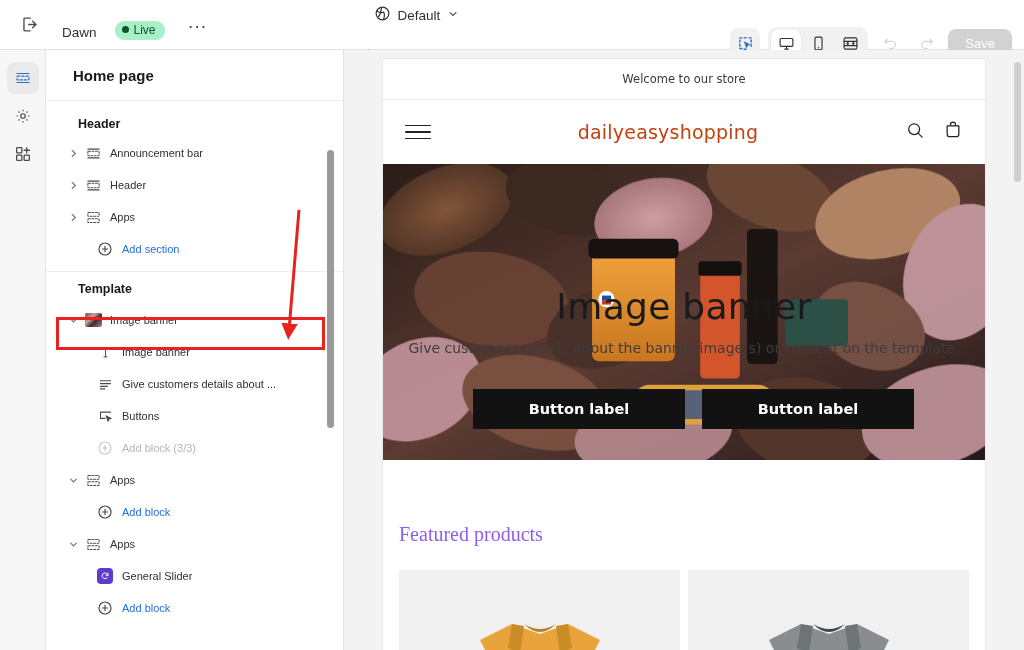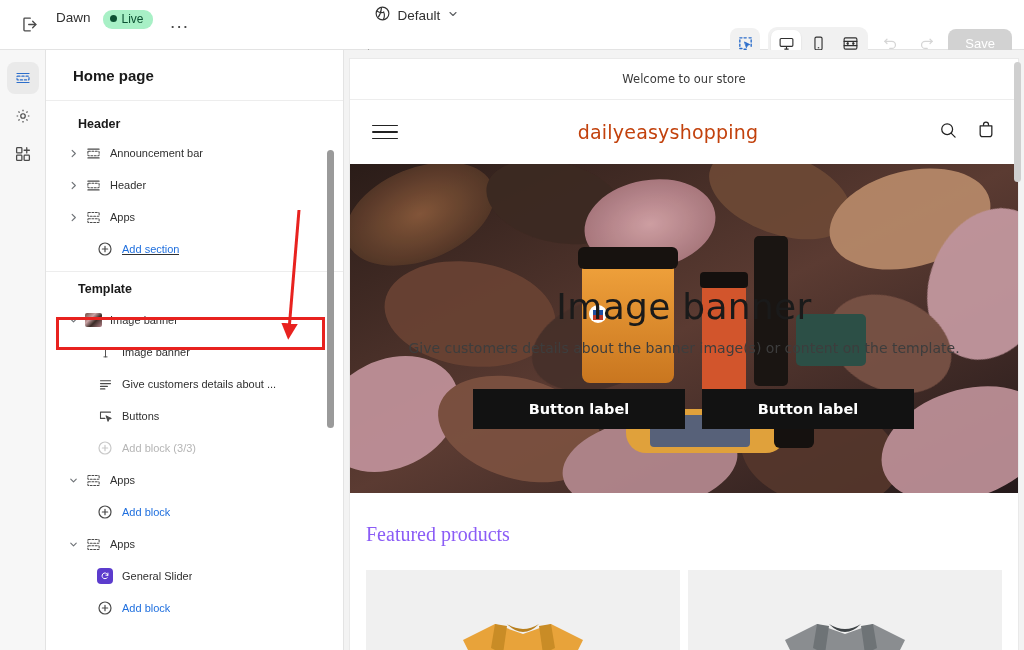--- a/index.html
+++ b/index.html
@@ -8,21 +8,21 @@
     font-family: "Liberation Sans", sans-serif;
     background: #ffffff; overflow: hidden;
   }
   .app { position: relative; width: 1024px; height: 650px; display: flex; flex-direction: column; background:#fff; }
 
   
   .topbar {
     height: 50px; flex: 0 0 50px; display: flex; align-items: center;
     border-bottom: 1px solid #e3e3e3; background: #fff; position: relative;
   }
-  .tb-left { display: flex; align-items: flex-start; gap: 12px; padding-left: 14px; }
+  .tb-left { display: flex; align-items: flex-end; gap: 18px; padding-left: 14px; }
   .icon-btn {
     width: 30px; height: 30px; border-radius: 7px; display: flex;
     align-items: center; justify-content: center; cursor: pointer; color:#4a4a4a;
   }
   .theme-name { font-size: 13.5px; color: #303030; }
   .live-badge {
     display: inline-flex; align-items: center; gap: 5px;
     background: #a8f0c6; color: #0c5132; font-size: 12px;
     padding: 2px 9px 3px 7px; border-radius: 9px; font-weight: 400;
   }
@@ -103,21 +103,21 @@
   }
   .row .chev {
     width: 18px; flex: 0 0 18px; display: flex; align-items: center;
     justify-content: center; color: #6d7175;
   }
   .row .ic {
     width: 22px; flex: 0 0 22px; display: flex; align-items: center;
     justify-content: center; color: #4a4a4a; margin-right: 6px;
   }
   .row.indent1 { padding-left: 48px; }
-  .row.indent-add { padding-left: 48px; text-decoration: underline; }
+  .row.indent-add { padding-left: 48px; }
   .row .lbl { white-space: nowrap; overflow: hidden; text-overflow: ellipsis; }
   .link-blue { color: #1f6fde; }
   .row.disabled { color: #b5b5b5; cursor: default; }
   .row.disabled .ic { color: #c9c9c9; }
   .plus-ic { width: 16px; height: 16px; }
 
   .thumb {
     width: 17px; height: 14px; border-radius: 2px; overflow: hidden;
     background: linear-gradient(135deg,#6f4a3d 0%, #caa3a5 35%, #3a2b26 60%, #b5838a 100%);
   }
@@ -131,21 +131,21 @@
     position: absolute; right: 9px; top: 100px; width: 7px; height: 278px;
     background: #9a9a9a; border-radius: 4px; cursor: pointer;
   }
 
   
   .preview-wrap {
     flex: 1; min-width: 0; background: #f3f3f3; position: relative;
     display: flex; justify-content: center; padding-top: 9px;
   }
   .preview {
-    width: 668px; background: #fff; overflow: hidden;
+    width: 602px; background: #fff; overflow: hidden;
     box-shadow: 0 0 0 1px rgba(0,0,0,.04);
   }
   .announce {
     height: 41px; display: flex; align-items: center; justify-content: center;
     font-size: 11.5px; color: #3a3a3a; border-bottom: 1px solid #ededed;
     font-family: "DejaVu Sans", sans-serif;
   }
   .shop-header {
     height: 64px; display: flex; align-items: center; padding: 0 22px;
     justify-content: space-between;

